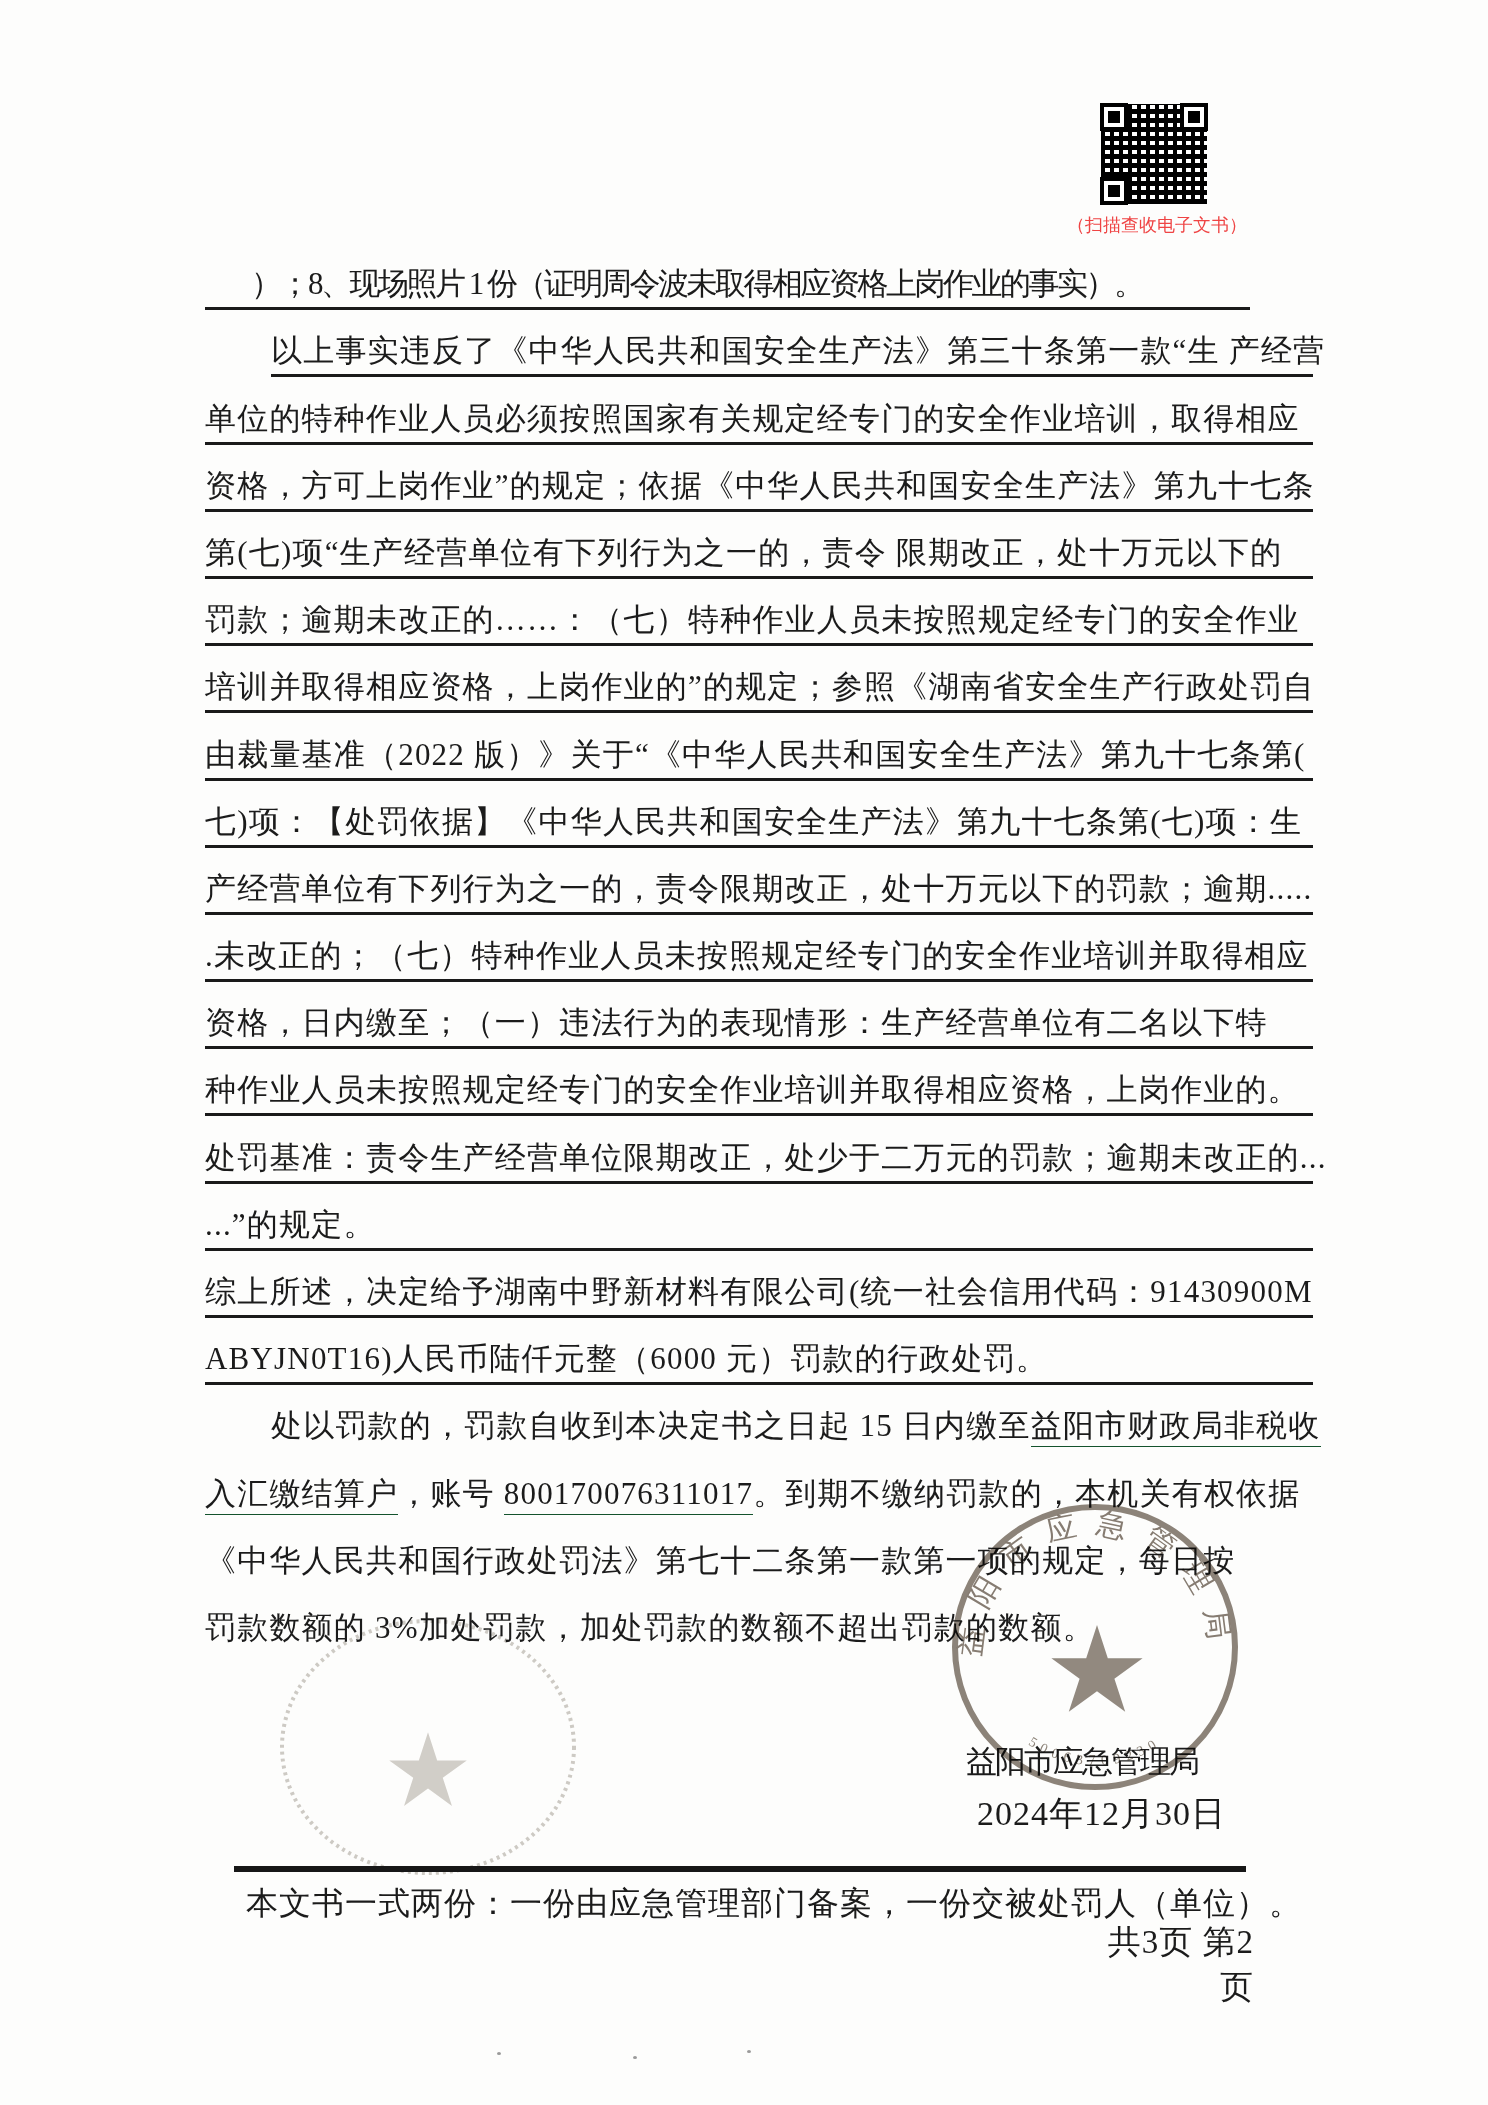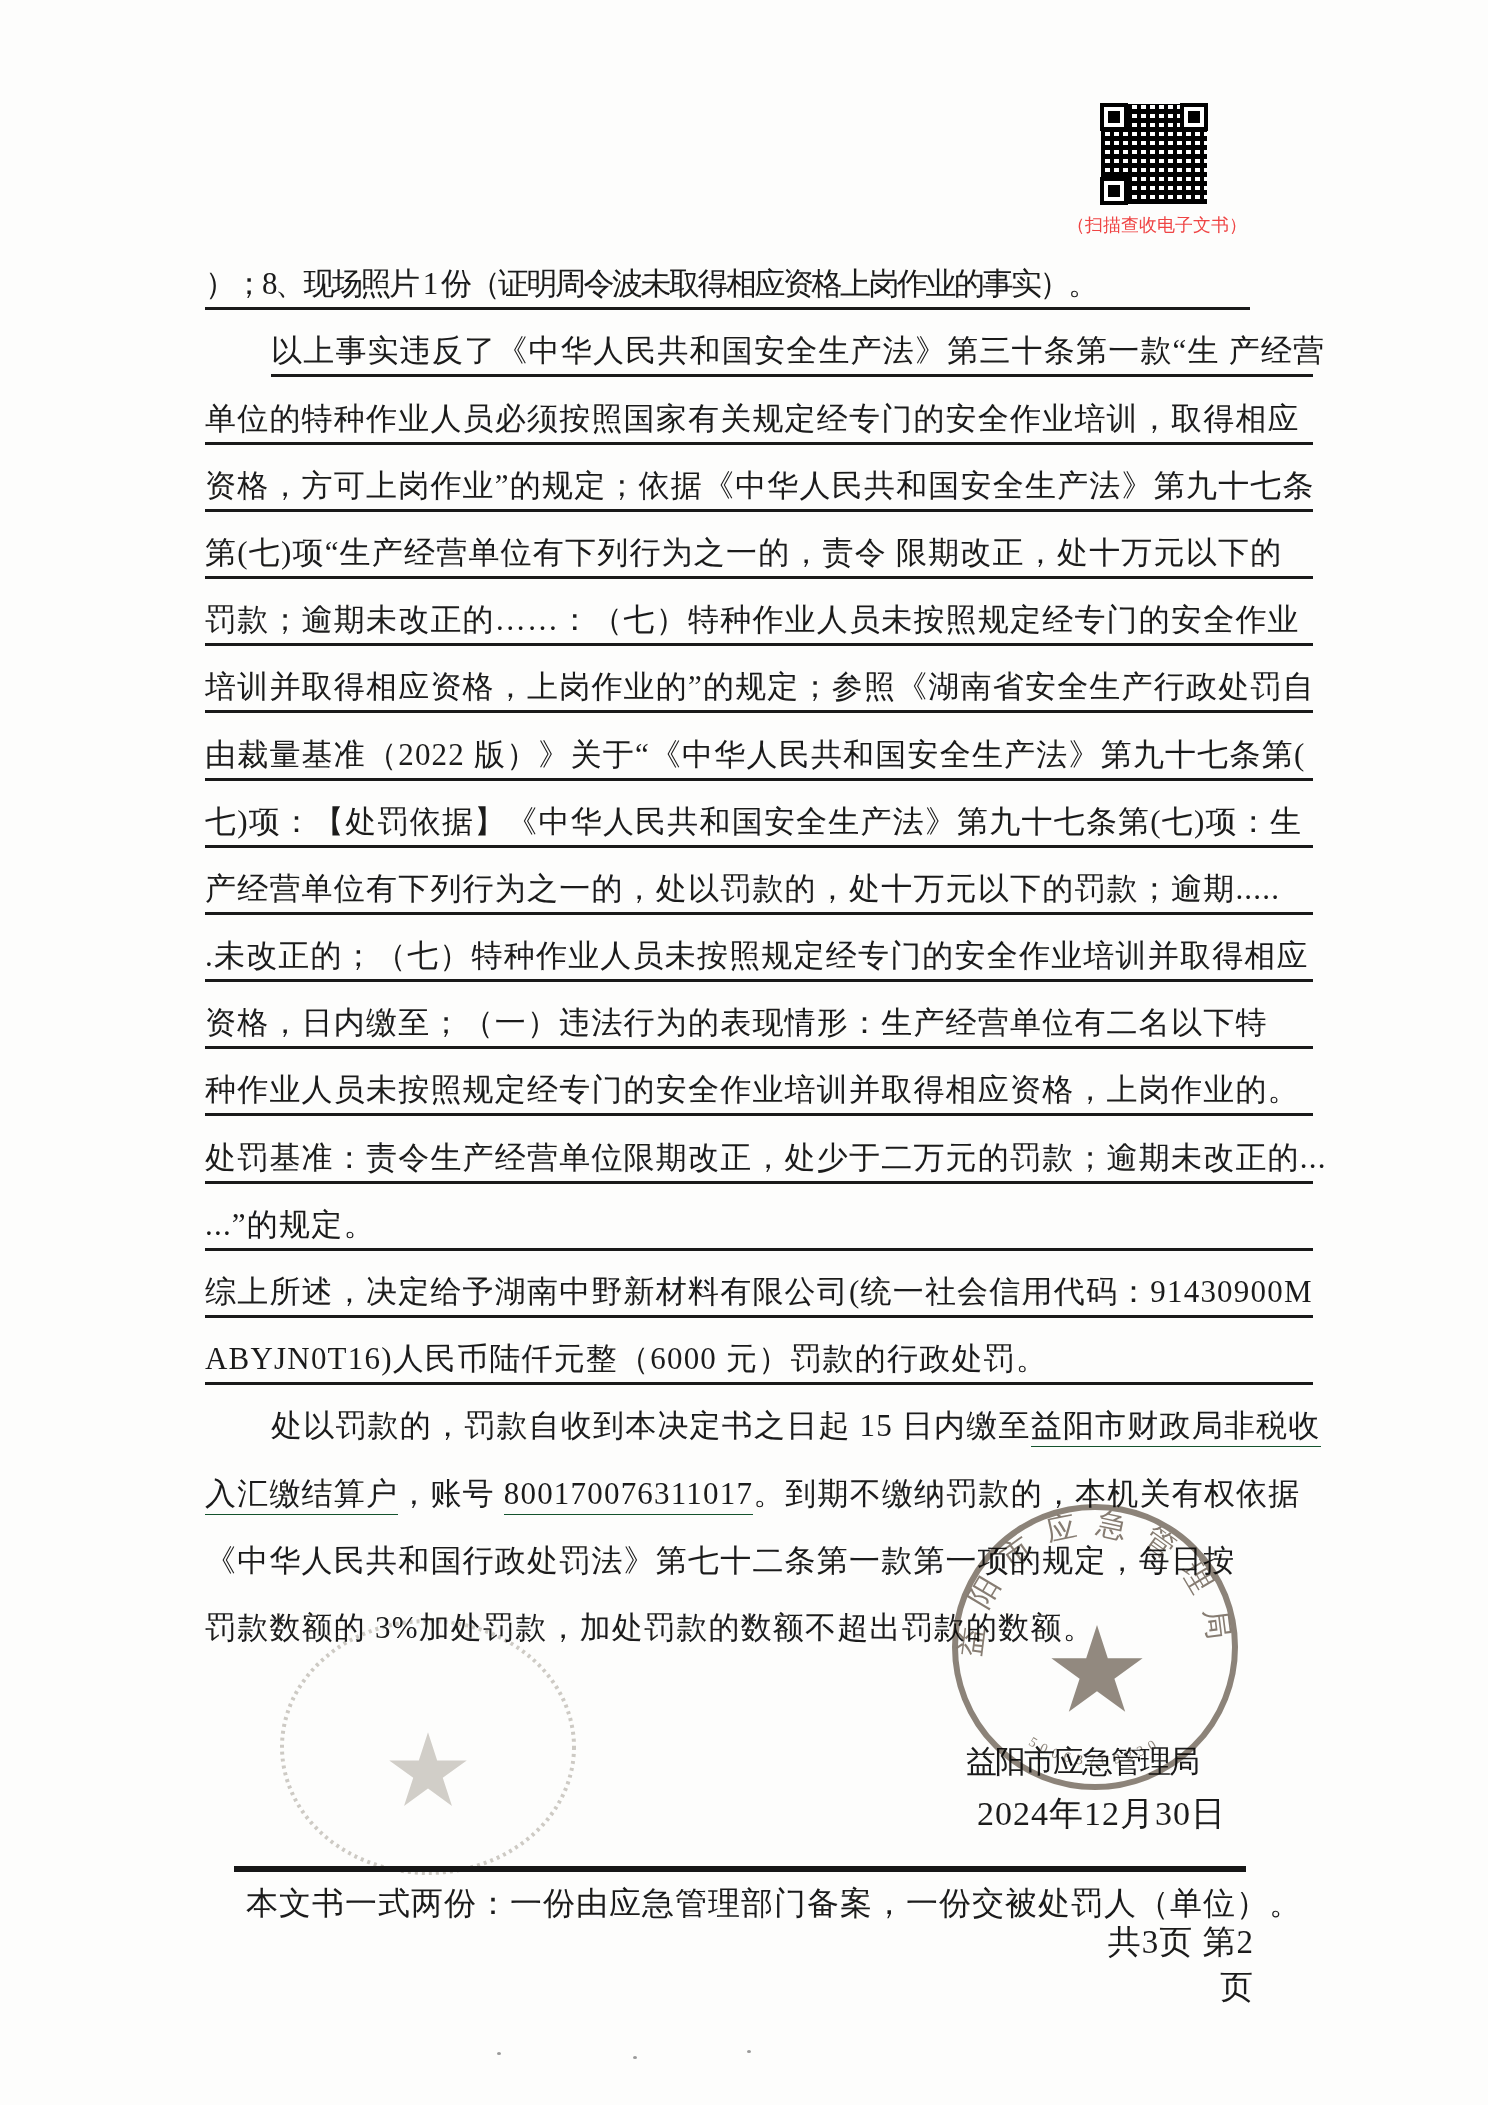--- a/index.html
+++ b/index.html
@@ -52,21 +52,21 @@
 
   <div class="qr">
     <span class="f tl"></span>
     <span class="f tr"></span>
     <span class="f bl"></span>
   </div>
   <div class="qr-caption">（扫描查收电子文书）</div>
 
   <div class="body-text">
       <div class="line ruled">
-        <span class="txt" style="letter-spacing: -2.5px;"><span>）；8、现场照片 1 份（证明周令波未取得相应资格上岗作业的事实）。</span></span>
+        <span class="txt" style="letter-spacing: -2.5px; margin-left: 46px;"><span>）；8、现场照片 1 份（证明周令波未取得相应资格上岗作业的事实）。</span></span>
         <i class="rule" style="width: 1045px;"></i>
       </div>
       <div class="line ruled indent">
         <span class="txt"><span>以上事实违反了《中华人民共和国安全生产法》第三十条第一款“生 产经营</span></span>
         <i class="rule"></i>
       </div>
       <div class="line ruled">
         <span class="txt"><span>单位的特种作业人员必须按照国家有关规定经专门的安全作业培训，取得相应</span></span>
         <i class="rule"></i>
       </div>
@@ -88,21 +88,21 @@
       </div>
       <div class="line ruled">
         <span class="txt"><span>由裁量基准（2022 版）》关于“《中华人民共和国安全生产法》第九十七条第(</span></span>
         <i class="rule"></i>
       </div>
       <div class="line ruled">
         <span class="txt"><span>七)项：【处罚依据】《中华人民共和国安全生产法》第九十七条第(七)项：生</span></span>
         <i class="rule"></i>
       </div>
       <div class="line ruled">
-        <span class="txt"><span>产经营单位有下列行为之一的，处以罚款的，处十万元以下的罚款；逾期.....</span></span>
+        <span class="txt"><span>产经营单位有下列行为之一的，责令限期改正，处十万元以下的罚款；逾期.....</span></span>
         <i class="rule"></i>
       </div>
       <div class="line ruled">
         <span class="txt"><span>.未改正的；（七）特种作业人员未按照规定经专门的安全作业培训并取得相应</span></span>
         <i class="rule"></i>
       </div>
       <div class="line ruled">
         <span class="txt"><span>资格，日内缴至；（一）违法行为的表现情形：生产经营单位有二名以下特</span></span>
         <i class="rule"></i>
       </div>

